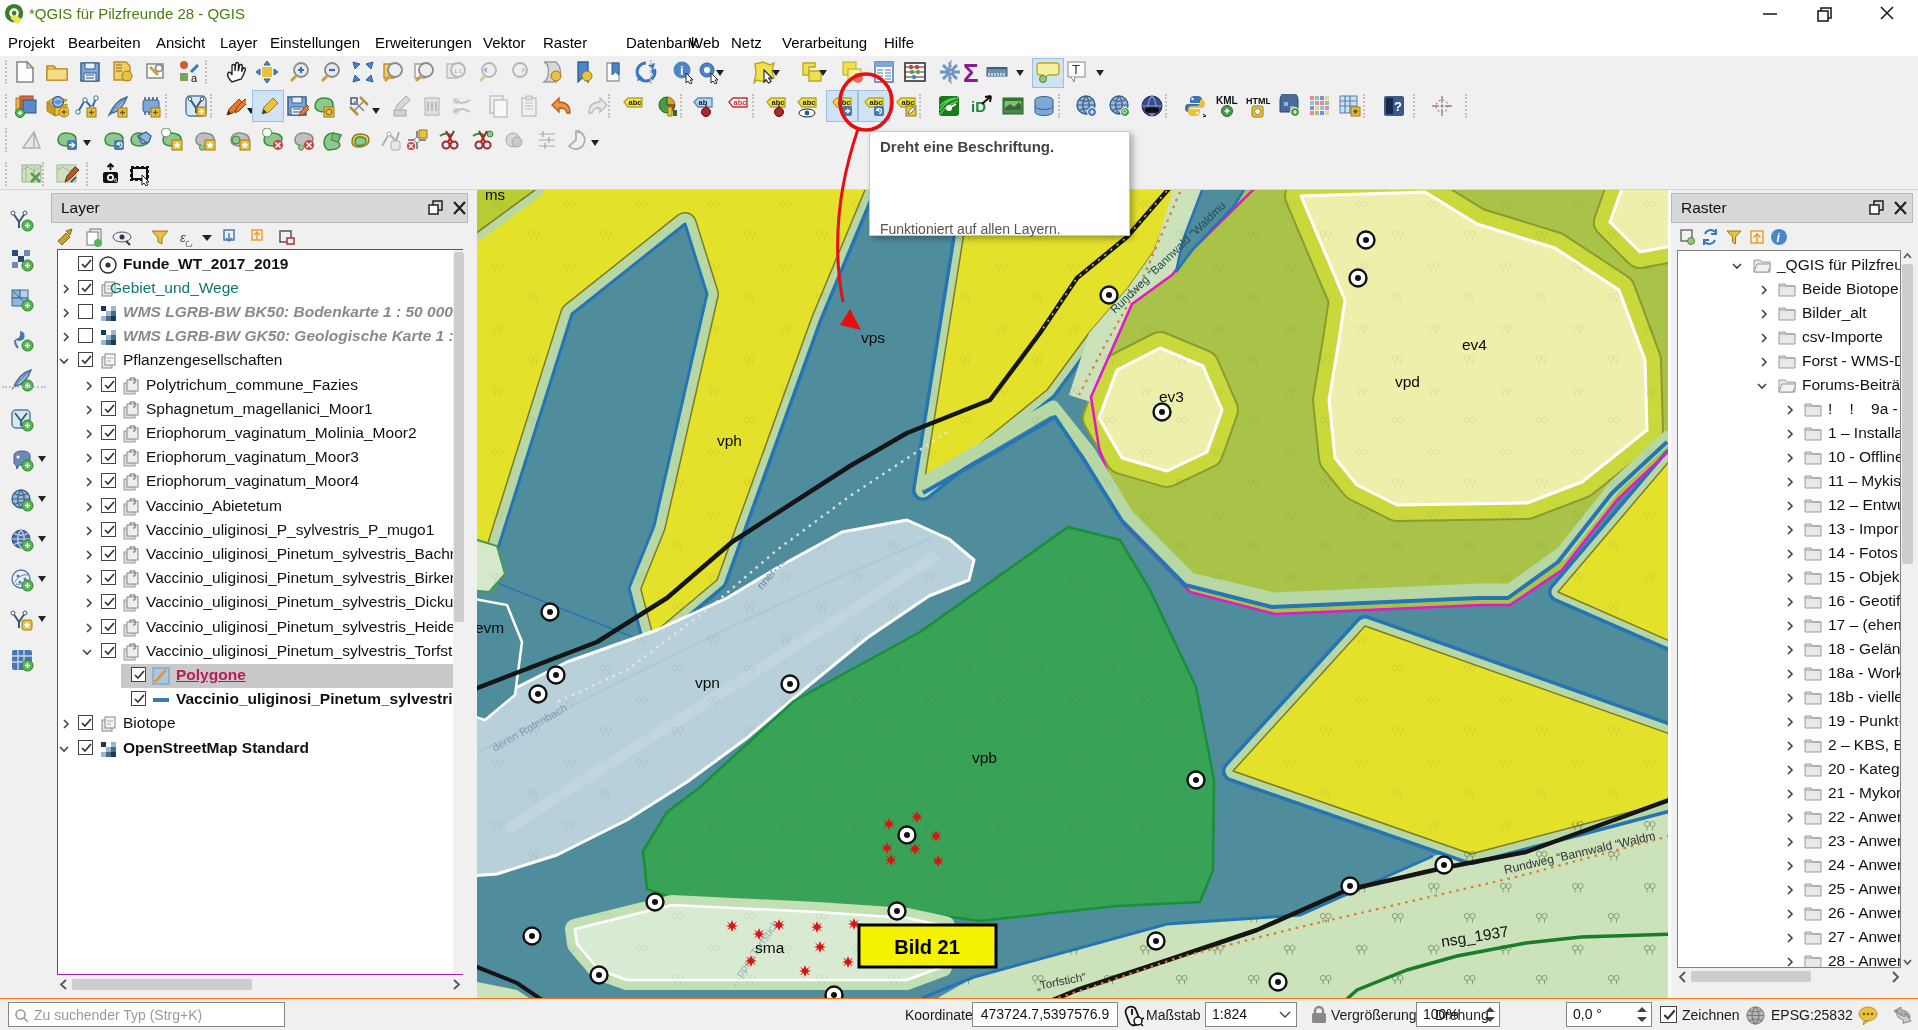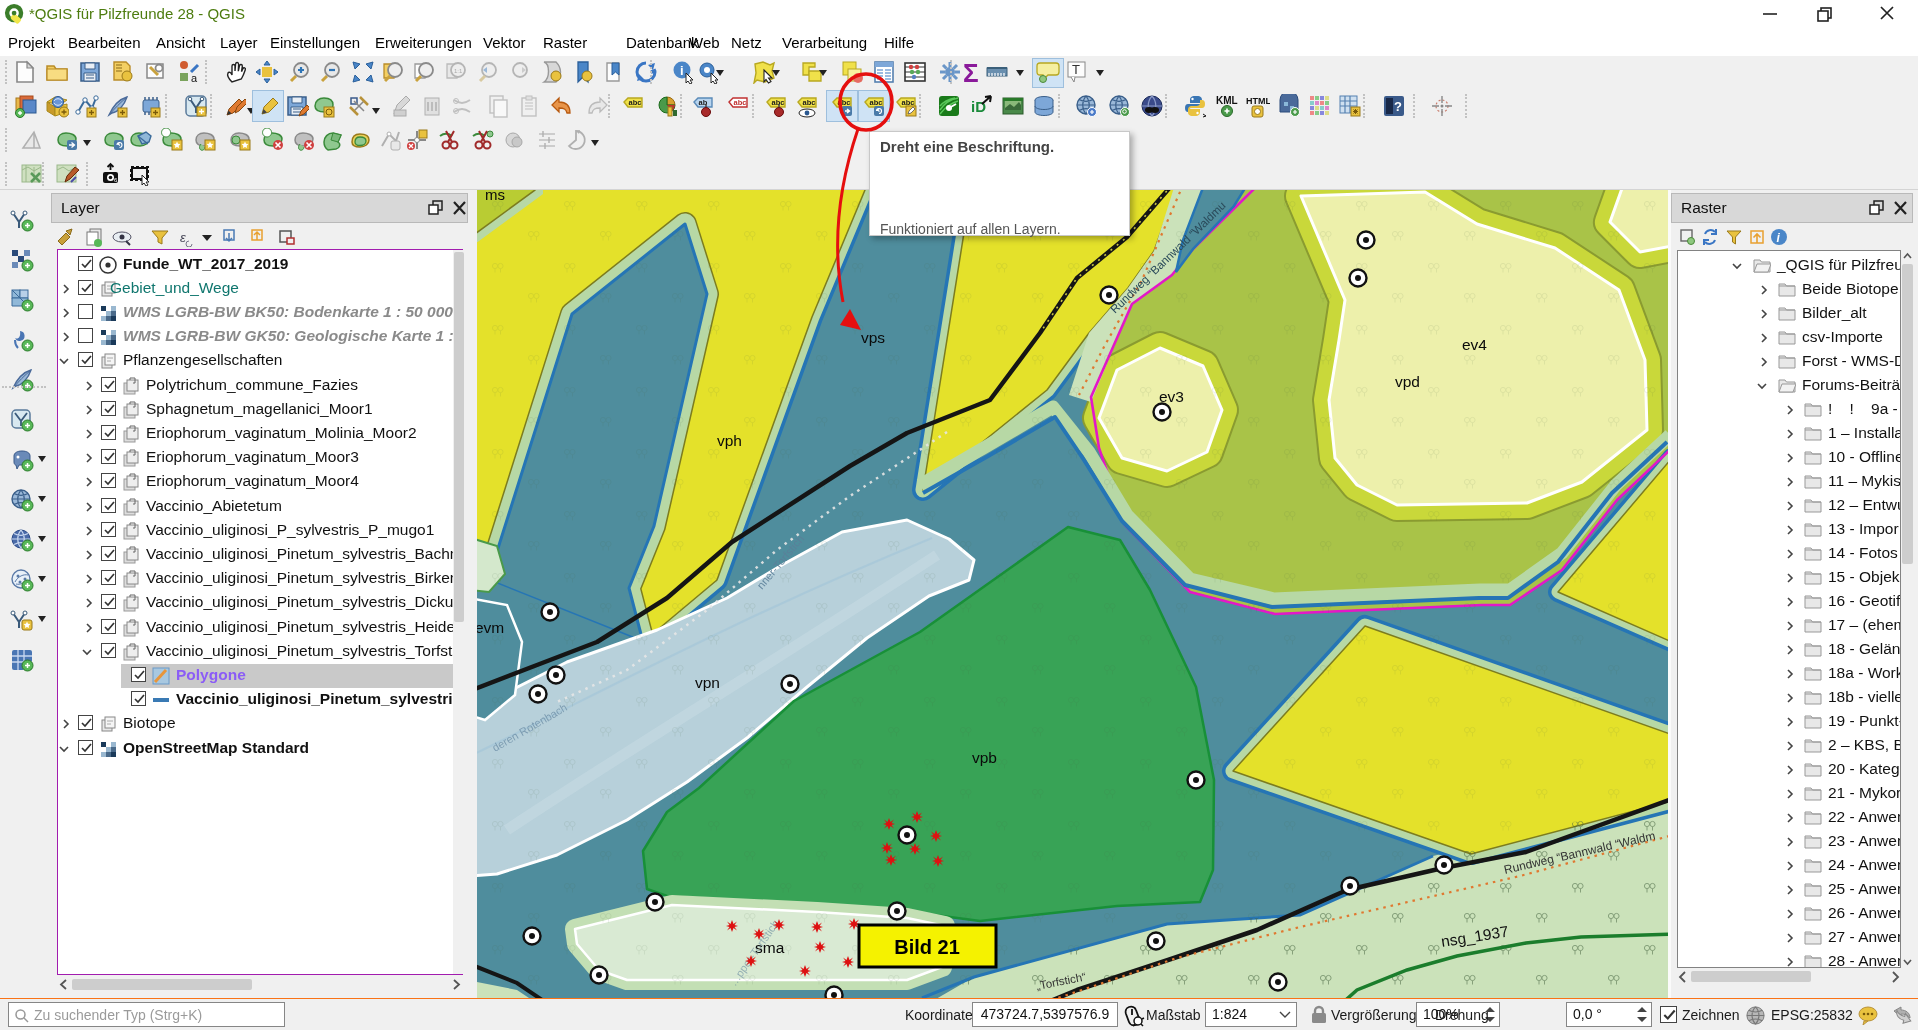--- a/index.html
+++ b/index.html
@@ -949,21 +949,21 @@
       <div class="trow" style="left:88px;top:392px;color:#111">Vaccinio_uliginosi_Pinetum_sylvestris_Torfstich</div>
       <div class="ic" style="left:63px;top:414px;width:343px;height:24px;background:#c9c9c9"></div>
       <div class="chk" style="left:73px;top:417px"></div>
       <svg class="ic" style="left:75px;top:418px" width="13" height="13" viewBox="0 0 13 13">
         <path d="M2 7 l3 3 6 -7" fill="none" stroke="#333" stroke-width="1.7"></path>
       </svg>
       <svg class="ic" style="left:94px;top:417px" width="18" height="18" viewBox="0 0 18 18">
         <rect x="1" y="1" width="16" height="16" fill="#a8c8e0" stroke="#6a9ac8"></rect>
         <path d="M3 15 L14 3" stroke="#e8953a" stroke-width="3"></path>
       </svg>
-      <div class="trow" style="left:118px;top:416px;font-weight:bold;color:#8b5cf6">Polygone</div>
+      <div class="trow" style="left:118px;top:416px;font-weight:bold;text-decoration:underline;color:#be185d">Polygone</div>
       <div class="chk" style="left:73px;top:441px"></div>
       <svg class="ic" style="left:75px;top:442px" width="13" height="13" viewBox="0 0 13 13">
         <path d="M2 7 l3 3 6 -7" fill="none" stroke="#333" stroke-width="1.7"></path>
       </svg>
       <svg class="ic" style="left:94px;top:441px" width="18" height="18" viewBox="0 0 18 18">
         <path d="M1 9 h16" stroke="#3a7ab4" stroke-width="4"></path>
       </svg>
       <div class="trow" style="left:118px;top:440px;font-weight:bold;color:#111">Vaccinio_uliginosi_Pinetum_sylvestris_Torfs</div>
       <svg class="ic" style="left:2px;top:468px" width="12" height="12" viewBox="0 0 12 12">
         <path d="M4 2 l4 4 -4 4" fill="none" stroke="#444" stroke-width="1.6"></path>

